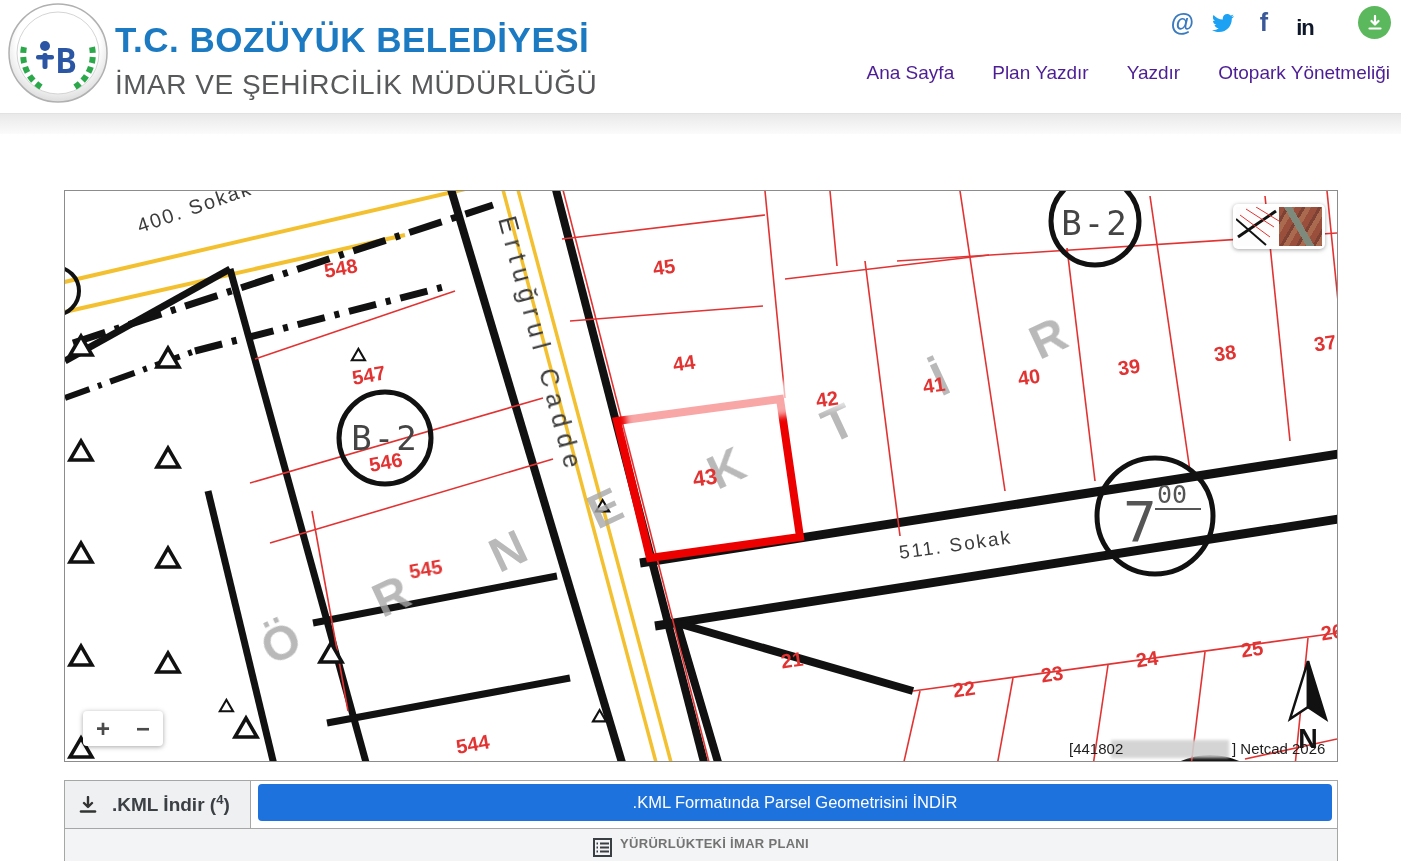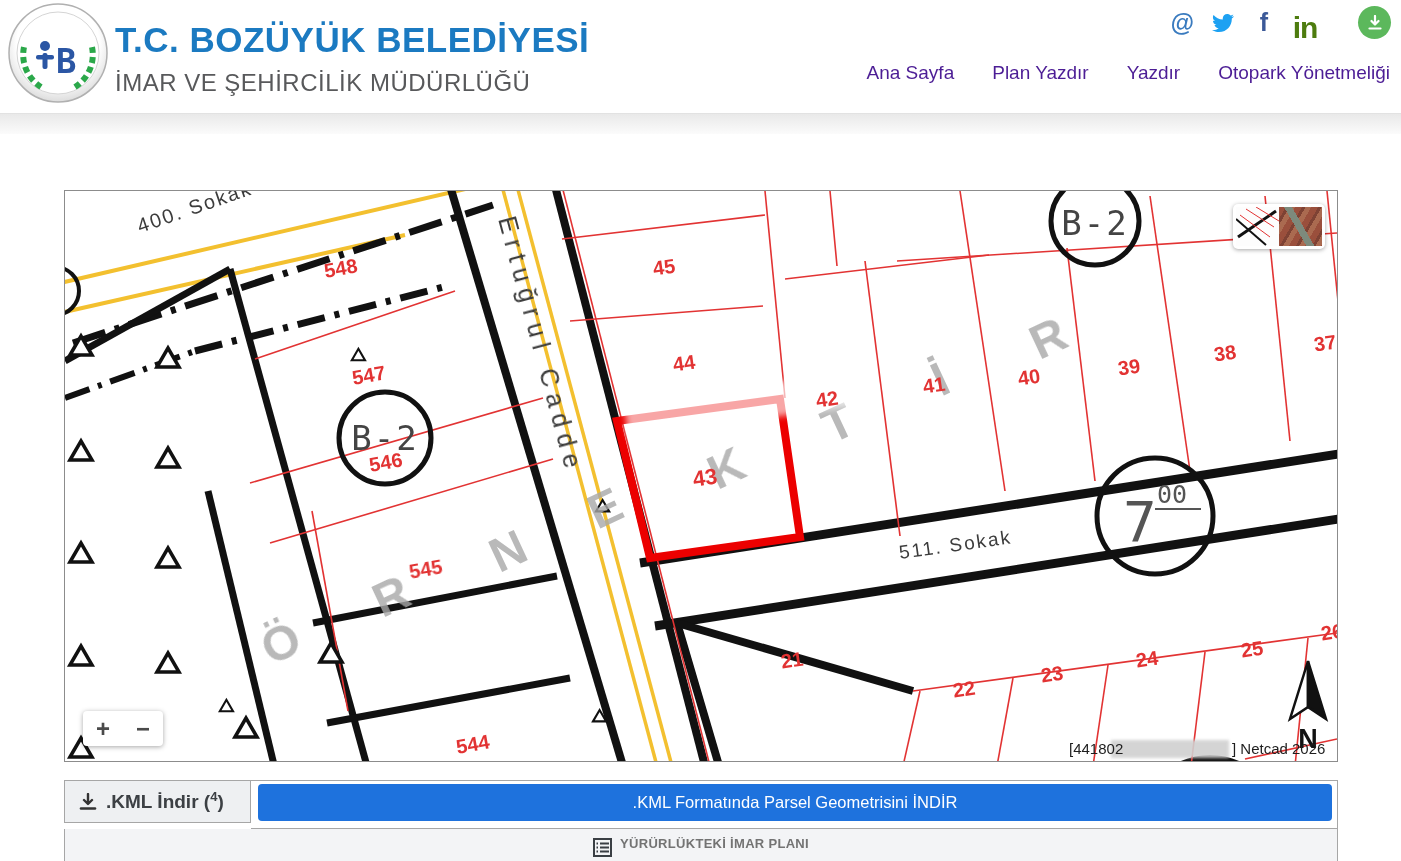--- a/index.html
+++ b/index.html
@@ -5,26 +5,26 @@
   * { margin:0; padding:0; box-sizing:border-box; }
   html,body { width:1401px; height:861px; overflow:hidden; background:#fff;
               font-family:"Liberation Sans", sans-serif; }
   body { position:relative; }
 
   
   .header { position:absolute; left:0; top:0; width:1401px; height:113px; background:#fff; }
   .logo { position:absolute; left:8px; top:3px; width:100px; height:100px; }
   .title-block { position:absolute; left:115px; top:8px; }
   .site-title { font-size:35px; font-weight:600; color:#1b7ac1; letter-spacing:.5px;margin-top:12px; }
-  .site-subtitle { font-size:24px; font-weight:400; color:#58595b; margin-top:9px; letter-spacing:.5px; }
+  .site-subtitle { font-size:28px; font-weight:400; color:#58595b; margin-top:9px; letter-spacing:.5px; }
   .social-row { position:absolute; right:10px; top:6px; display:flex; align-items:center; gap:13px; }
   .soc { width:28px; height:28px; display:flex; align-items:center; justify-content:center; cursor:pointer; }
   .at-glyph { font-size:24px; font-weight:600; color:#3a7bbf; font-style:italic; }
   .fb-glyph { font-size:25px; font-weight:700; color:#3b5998; }
-  .in-glyph { font-size:30px; font-weight:700; color:#4d7c0f; letter-spacing:-1px;margin-top:10px; }
+  .in-glyph { font-size:22px; font-weight:700; color:#0f172a; letter-spacing:-1px;margin-top:10px; }
   .dl-circle { width:33px; height:33px; border-radius:50%; background:#5cb85c; margin-left:26px;
                display:flex; align-items:center; justify-content:center; cursor:pointer; }
   .nav-row { position:absolute; right:11px; top:62px; display:flex; gap:38px; }
   .nav-link { color:#4c1d95; font-size:19px; cursor:pointer; white-space:nowrap; }
   .gray-strip { position:absolute; left:0; top:113px; width:1401px; height:21px;
                 background:linear-gradient(#e9e9e9,#fbfbfb); border-top:1px solid #e2e2e2; }
 
   
   .map-wrap { position:absolute; left:64px; top:190px; width:1274px; height:572px;
               border:1px solid #8c8c8c; background:#fff; overflow:hidden; }
@@ -36,22 +36,22 @@
   .layer-thumb { position:absolute; right:12px; top:13px; width:92px; height:45px; background:#fff;
                  border-radius:5px; box-shadow:0 1px 4px rgba(0,0,0,.35); padding:3px; display:flex; z-index:5; cursor:pointer; }
   .thumb-half { width:50%; height:100%; overflow:hidden; }
   .thumb-sat { background:
       linear-gradient(60deg, transparent 42%, #7d8a7c 42% 54%, transparent 54%),
       repeating-linear-gradient(120deg, #9a4f3c 0 6px, #7e4234 6px 9px, #aa6a50 9px 14px),
       #8a4a3a; }
 
   
   .kml-row { position:absolute; left:64px; top:780px; width:1274px; height:49px; display:flex; }
-  .kml-cell { width:187px; height:43px; background:#eef0f2; border:1px solid #a6a6a6;
-              display:flex; align-items:center; padding-left:14px; gap:9px; cursor:pointer; }
+  .kml-cell { width:187px; height:49px; background:#eef0f2; border:1px solid #a6a6a6;
+              display:flex; align-items:center; padding-left:14px; gap:15px; cursor:pointer; }
   .kml-cell-label { font-size:19px; font-weight:600; color:#3c4044; }
   .kml-cell-label sup { font-size:13px; }
   .kml-main { flex:1; height:49px; background:#fff; border:1px solid #a6a6a6; border-left:none;
               display:flex; align-items:center; padding:0 5px 5px 7px; }
   .kml-btn { flex:1; height:37px; background:#1e72dd; border:none; border-radius:4px; color:#fff;
              font-size:16.5px; font-family:"Liberation Sans",sans-serif; cursor:pointer; }
   .plan-row { position:absolute; left:64px; top:829px; width:1274px; height:40px; background:#f3f4f6;
               border:1px solid #a6a6a6; border-top:none; display:flex; align-items:flex-start;
               justify-content:center; padding-top:7px; gap:8px; }
   .plan-title { font-size:13px; font-weight:700; color:#737373; letter-spacing:.3px; }

